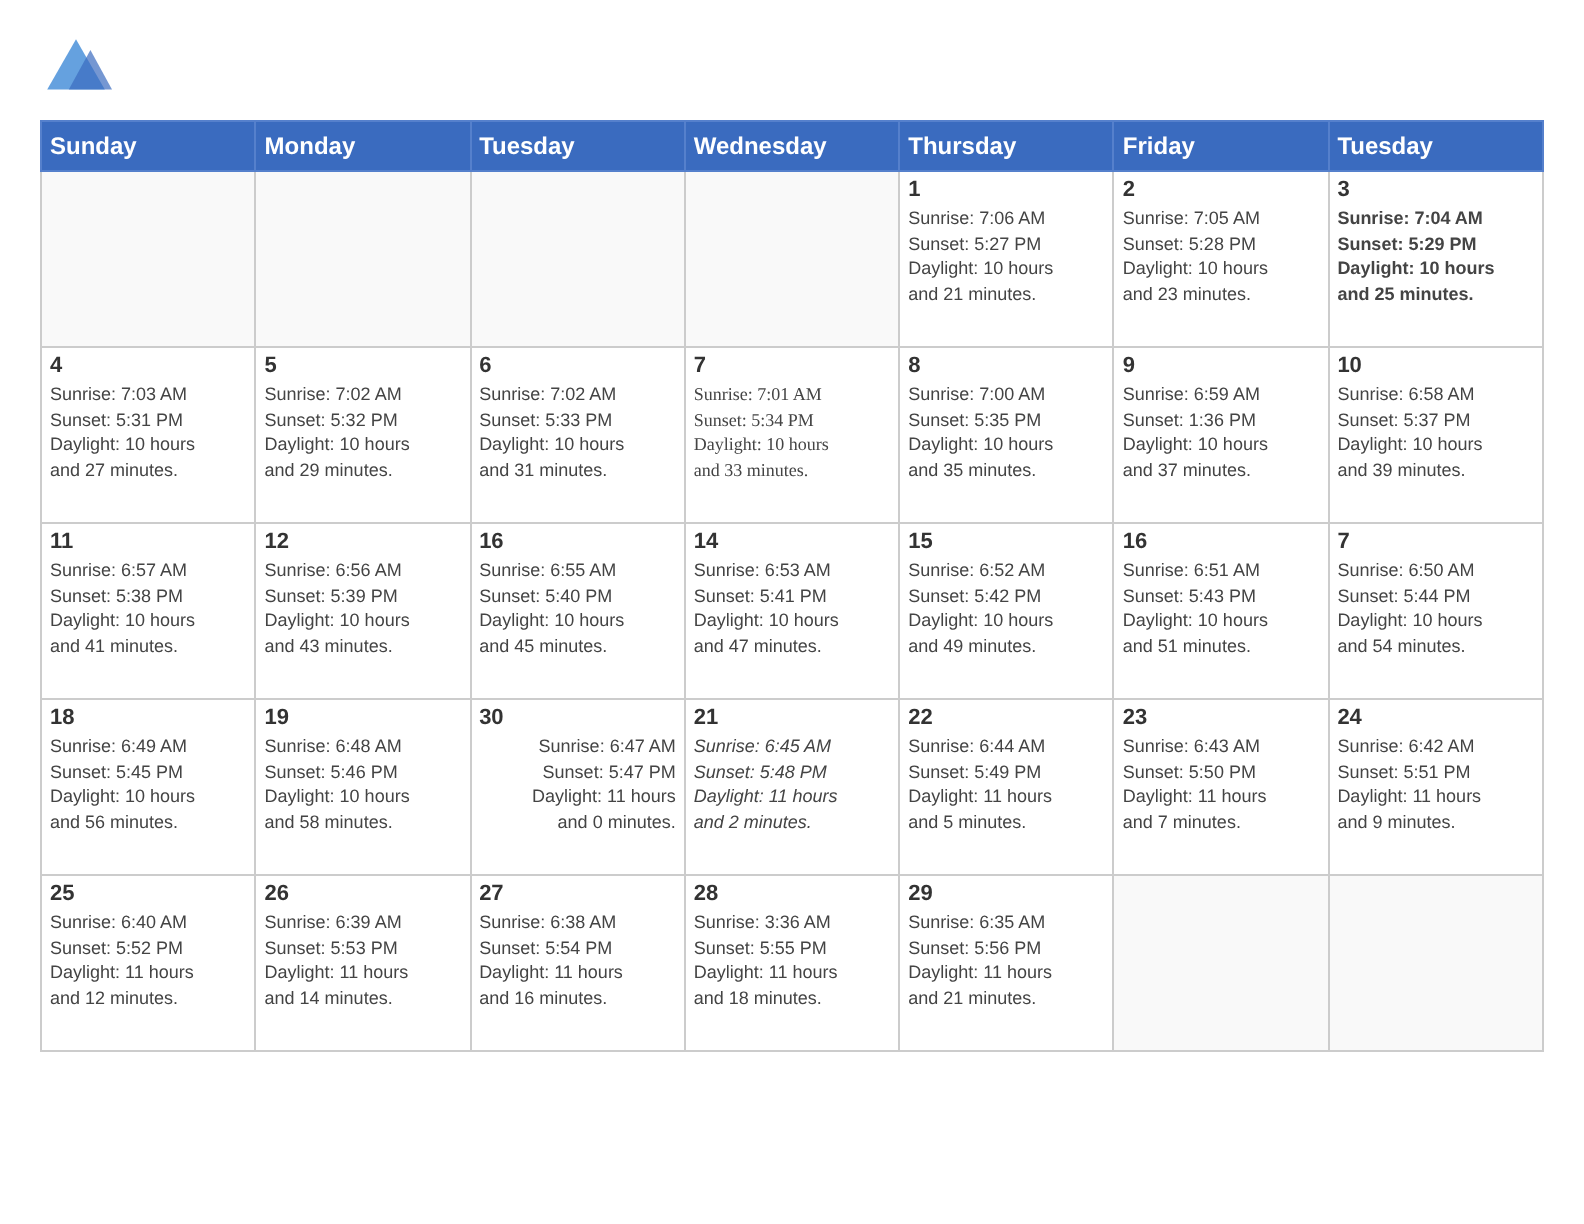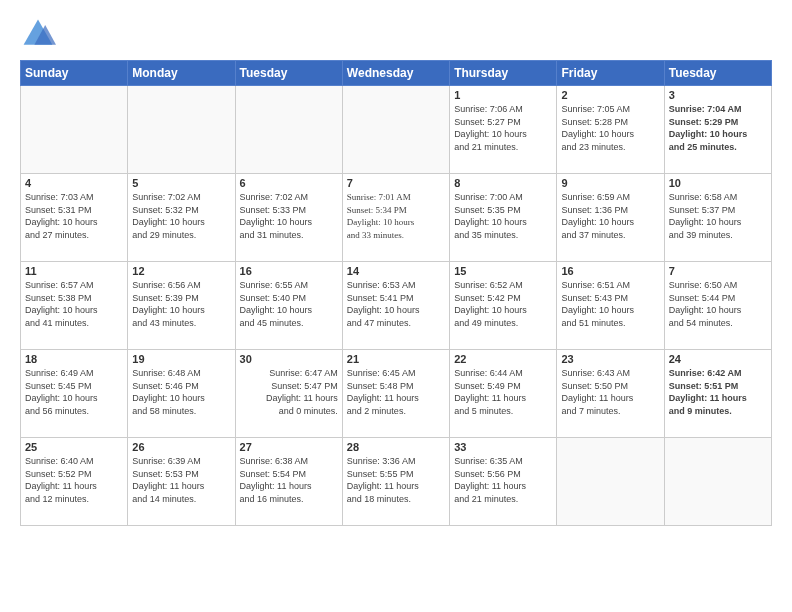--- a/index.html
+++ b/index.html
@@ -280,42 +280,42 @@
           </td>
           <td>
             <div class="day-number">30</div>
             <div class="day-info" style="white-space: pre-line; text-align: right;">Sunrise: 6:47 AM
 Sunset: 5:47 PM
 Daylight: 11 hours
 and 0 minutes.</div>
           </td>
           <td>
             <div class="day-number">21</div>
-            <div class="day-info" style="white-space: pre-line;">Sunrise: 6:45 AM
+            <div class="day-info" style="white-space: pre-line; font-style: italic;">Sunrise: 6:45 AM
 Sunset: 5:48 PM
 Daylight: 11 hours
 and 2 minutes.</div>
           </td>
           <td>
             <div class="day-number">22</div>
             <div class="day-info" style="white-space: pre-line;">Sunrise: 6:44 AM
 Sunset: 5:49 PM
 Daylight: 11 hours
 and 5 minutes.</div>
           </td>
           <td>
             <div class="day-number">23</div>
             <div class="day-info" style="white-space: pre-line;">Sunrise: 6:43 AM
 Sunset: 5:50 PM
 Daylight: 11 hours
 and 7 minutes.</div>
           </td>
           <td>
             <div class="day-number">24</div>
-            <div class="day-info" style="white-space: pre-line; font-weight: bold;">Sunrise: 6:42 AM
+            <div class="day-info" style="white-space: pre-line;">Sunrise: 6:42 AM
 Sunset: 5:51 PM
 Daylight: 11 hours
 and 9 minutes.</div>
           </td>
         </tr>
         <tr>
           <td>
             <div class="day-number">25</div>
             <div class="day-info" style="white-space: pre-line;">Sunrise: 6:40 AM
 Sunset: 5:52 PM
@@ -337,21 +337,21 @@
 and 16 minutes.</div>
           </td>
           <td>
             <div class="day-number">28</div>
             <div class="day-info" style="white-space: pre-line;">Sunrise: 3:36 AM
 Sunset: 5:55 PM
 Daylight: 11 hours
 and 18 minutes.</div>
           </td>
           <td>
-            <div class="day-number">33</div>
+            <div class="day-number">29</div>
             <div class="day-info" style="white-space: pre-line;">Sunrise: 6:35 AM
 Sunset: 5:56 PM
 Daylight: 11 hours
 and 21 minutes.</div>
           </td>
           <td class="empty"></td>
           <td class="empty"></td>
         </tr>
       </tbody>
   </table>

